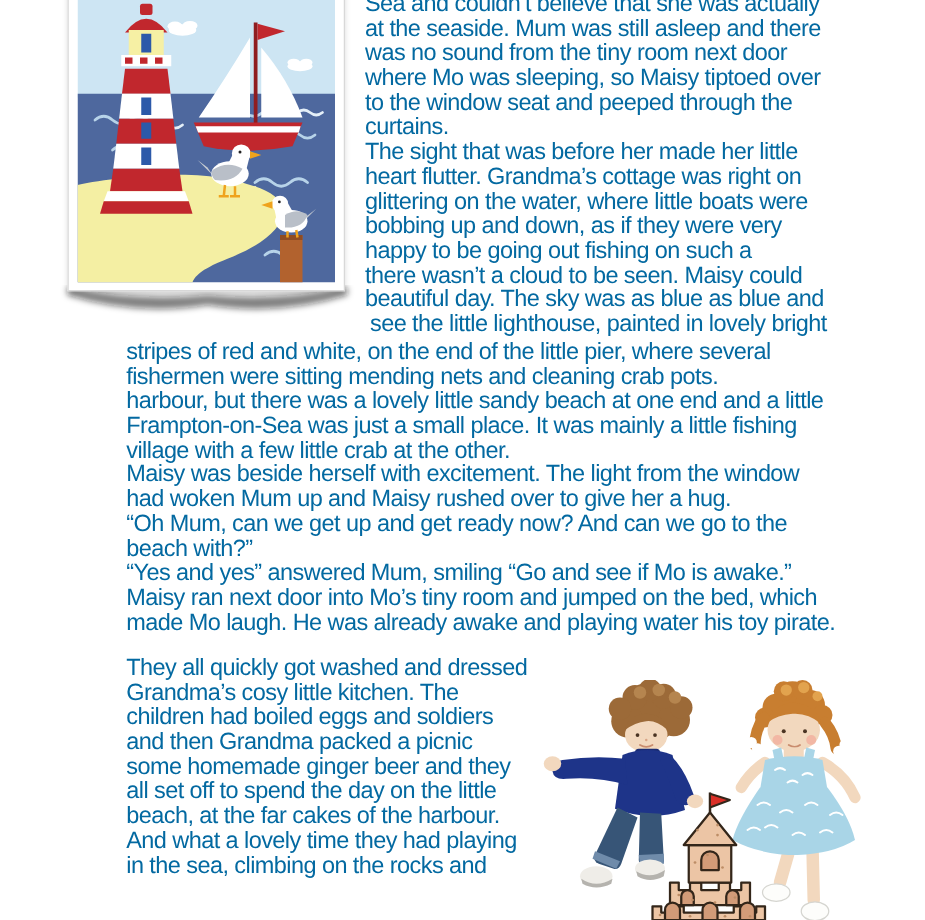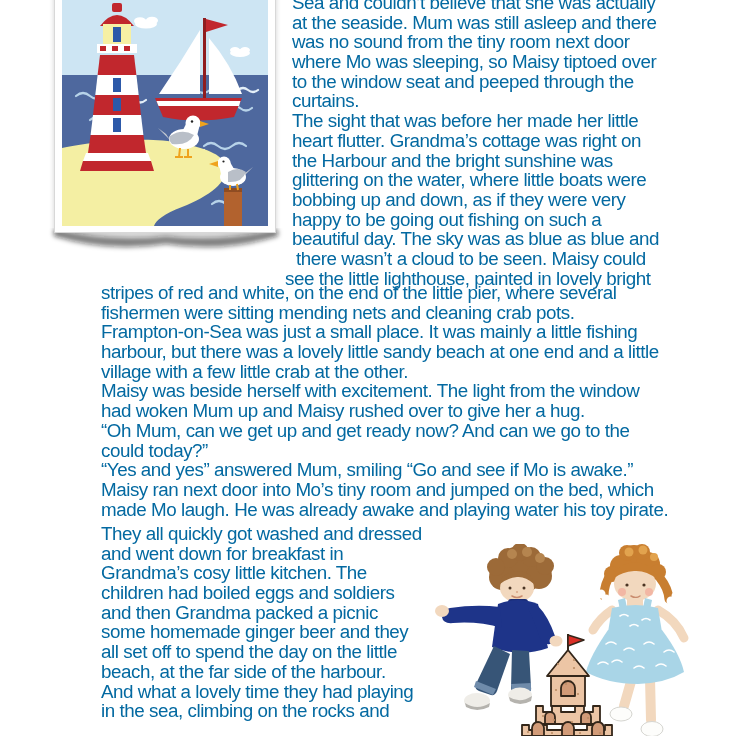--- a/index.html
+++ b/index.html
@@ -7,21 +7,21 @@
     position:relative;width:740px;height:736px;overflow:hidden;background:#fff;
     font-family:"Liberation Sans","DejaVu Sans",sans-serif;
     color:#0369a1;
     padding-left:42px;
   }
   .story-block{position:absolute;font-size:18.8px;letter-spacing:-0.45px;font-weight:400;}
   .story-block .line{white-space:nowrap;line-height:19.7px;height:19.7px;}
   #text-right{left:292px;top:-7px;}
   #text-right .line:nth-child(14){margin-left:4px;}
   #text-right .line:nth-child(15){margin-left:-7px;}
-  #text-mid{left:101px;top:283px;}
+  #text-mid{left:101px;top:271px;}
   #text-bottom{left:101px;top:524px;}
   .photo-frame{
     position:absolute;left:54px;top:-20px;width:222px;height:253px;
     background:#fff;border:1px solid #d8d8d8;box-sizing:border-box;
     box-shadow:0 2px 5px rgba(0,0,0,0.18);
   }
   .photo-frame svg{position:absolute;left:7px;top:19px;}
   .frame-shadow{position:absolute;left:48px;top:228px;width:236px;height:30px;}
   .dolls-figure{position:absolute;left:428px;top:544px;width:312px;height:192px;}
 </style>
@@ -122,53 +122,51 @@
 
   <div id="text-right" class="story-block">
       <div class="line">Sea and couldn’t believe that she was actually</div>
       <div class="line">at the seaside. Mum was still asleep and there</div>
       <div class="line">was no sound from the tiny room next door</div>
       <div class="line">where Mo was sleeping, so Maisy tiptoed over</div>
       <div class="line">to the window seat and peeped through the</div>
       <div class="line">curtains.</div>
       <div class="line">The sight that was before her made her little</div>
       <div class="line">heart flutter. Grandma’s cottage was right on</div>
-      <div class="line">the Harbour and the bright sunshine was</div>
       <div class="line">glittering on the water, where little boats were</div>
       <div class="line">bobbing up and down, as if they were very</div>
       <div class="line">happy to be going out fishing on such a</div>
+      <div class="line">there wasn’t a cloud to be seen. Maisy could</div>
       <div class="line">beautiful day. The sky was as blue as blue and</div>
-      <div class="line">there wasn’t a cloud to be seen. Maisy could</div>
       <div class="line">see the little lighthouse, painted in lovely bright</div>
     </div>
 
   <div id="text-mid" class="story-block">
       <div class="line">stripes of red and white, on the end of the little pier, where several</div>
       <div class="line">fishermen were sitting mending nets and cleaning crab pots.</div>
+      <div class="line">harbour, but there was a lovely little sandy beach at one end and a little</div>
       <div class="line">Frampton-on-Sea was just a small place. It was mainly a little fishing</div>
-      <div class="line">harbour, but there was a lovely little sandy beach at one end and a little</div>
       <div class="line">village with a few little crab at the other.</div>
       <div class="line">Maisy was beside herself with excitement. The light from the window</div>
       <div class="line">had woken Mum up and Maisy rushed over to give her a hug.</div>
       <div class="line">“Oh Mum, can we get up and get ready now? And can we go to the</div>
-      <div class="line">could today?”</div>
+      <div class="line">beach with?”</div>
       <div class="line">“Yes and yes” answered Mum, smiling “Go and see if Mo is awake.”</div>
       <div class="line">Maisy ran next door into Mo’s tiny room and jumped on the bed, which</div>
       <div class="line">made Mo laugh. He was already awake and playing water his toy pirate.</div>
     </div>
 
   <div id="text-bottom" class="story-block">
       <div class="line">They all quickly got washed and dressed</div>
-      <div class="line">and went down for breakfast in</div>
       <div class="line">Grandma’s cosy little kitchen. The</div>
       <div class="line">children had boiled eggs and soldiers</div>
       <div class="line">and then Grandma packed a picnic</div>
       <div class="line">some homemade ginger beer and they</div>
       <div class="line">all set off to spend the day on the little</div>
-      <div class="line">beach, at the far side of the harbour.</div>
+      <div class="line">beach, at the far cakes of the harbour.</div>
       <div class="line">And what a lovely time they had playing</div>
       <div class="line">in the sea, climbing on the rocks and</div>
     </div>
 
   <div class="dolls-figure">
     <svg width="312" height="192" viewBox="0 0 312 192">
 
       <g>
         <g fill="#9c6a38">
           <circle cx="92" cy="26" r="24"></circle>

